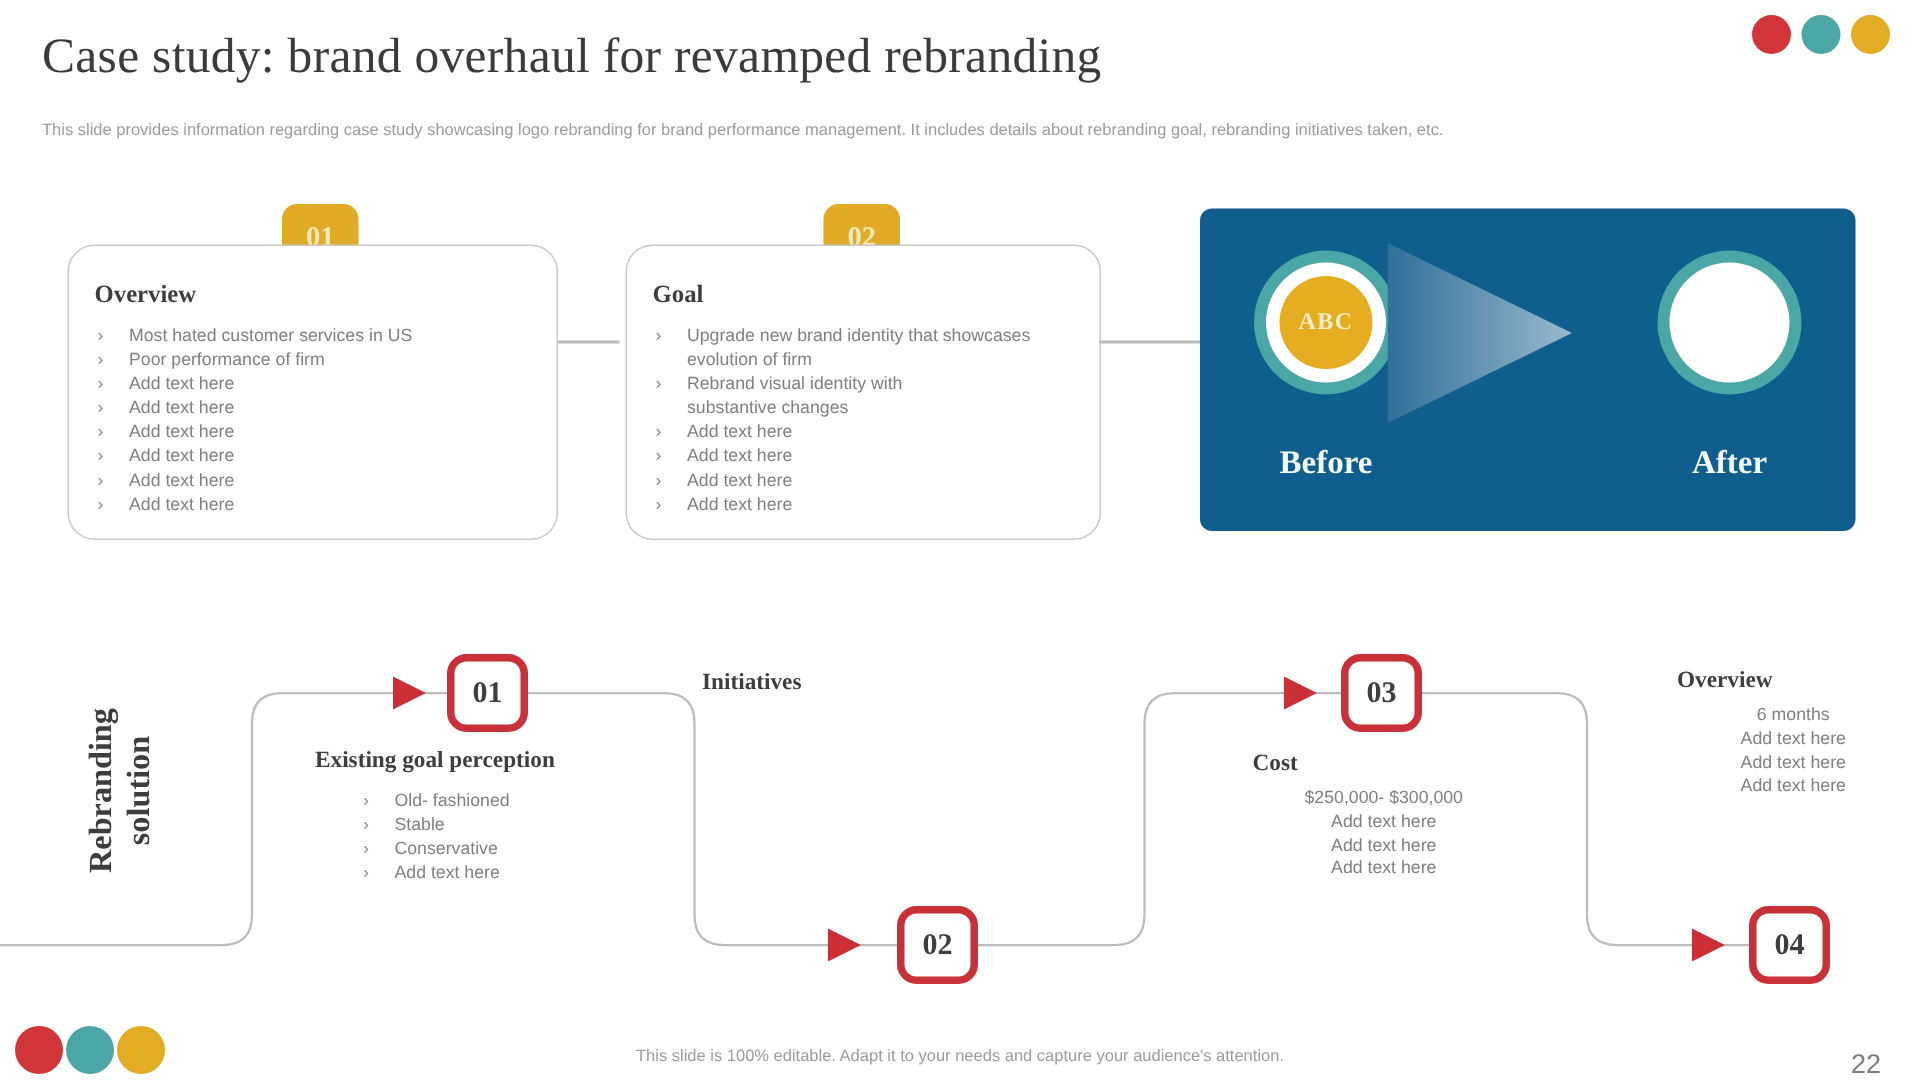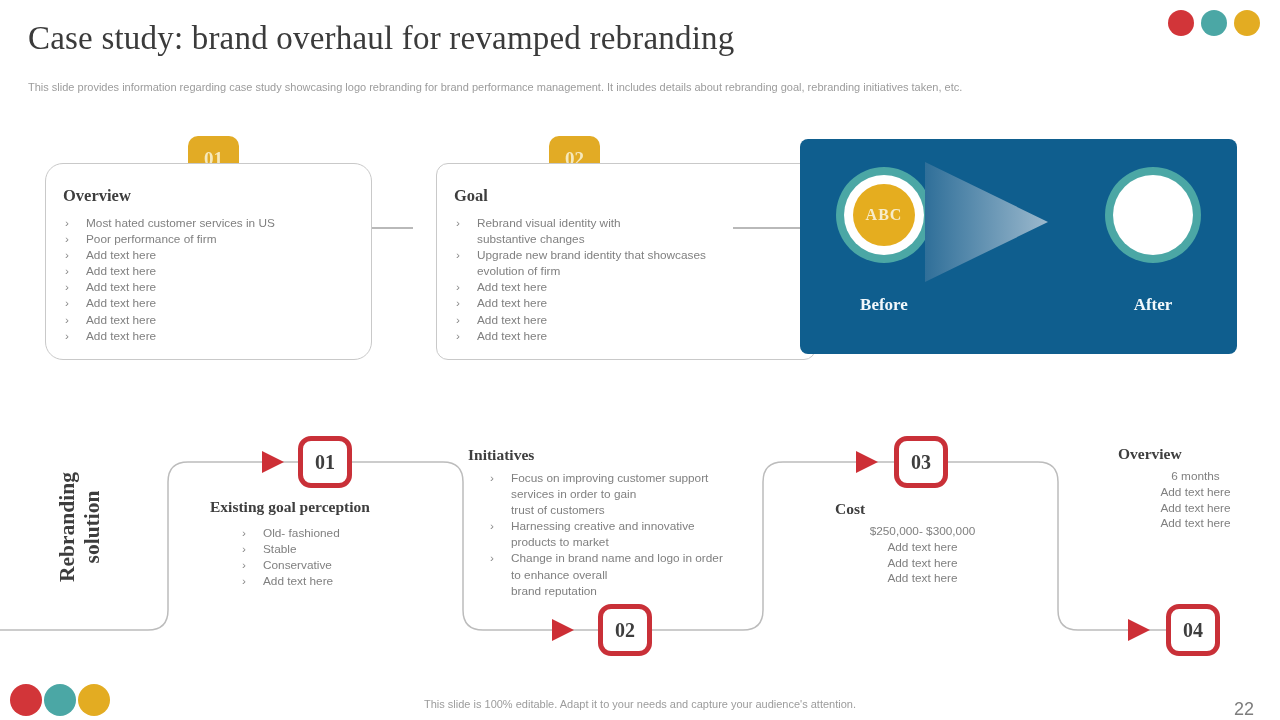--- a/index.html
+++ b/index.html
@@ -15,21 +15,21 @@
   .dot.red { background:#d23539; } .dot.teal { background:#4ba7a5; } .dot.yellow { background:#e3ac22; }
   .dots-top { position:absolute; left:1168px; top:10px; display:flex; gap:7px; }
   .dots-top .dot { width:26px; height:26px; }
   .dots-bottom { position:absolute; left:10px; top:684px; display:flex; gap:2px; }
   .dots-bottom .dot { width:32px; height:32px; }
 
   
   .card { position:absolute; top:163px; height:197px; border:1.6px solid #c9c9c9;
           border-radius:18px; background:#ffffff; box-sizing:border-box; }
   .card.overview { left:45px; width:327px; }
-  .card.goal { left:436px; width:380px;border-radius:12px; }
+  .card.goal { left:417px; width:317px; }
   .badge { position:absolute; top:136px; width:51px; height:46px; background:#e2ab25;
            border-radius:10px; color:#f6e9bd; font-family:"Liberation Serif", serif;
            font-weight:bold; font-size:19px; display:flex; align-items:center; justify-content:center; }
   .badge.b1 { left:188px; } .badge.b2 { left:549px; }
   .card-heading { font-family:"Liberation Serif", serif; font-weight:bold; font-size:16.5px;
                   color:#3e3e3e; margin:22px 0 0 17px; }
   .bullets { list-style:none; margin:9px 0 0 0; padding:0 0 0 17px; }
   .bullets li { position:relative; padding-left:23px; font-size:11.8px; color:#808080;
                 line-height:16.1px; white-space:pre-line; }
   .bullets li::before { content:"\203A"; position:absolute; left:2px; color:#8a8a8a; }
@@ -42,21 +42,21 @@
   .logo-circle { position:absolute; width:96px; height:96px; border-radius:50%;
                  background:#4ba7a5; top:28px; }
   .logo-circle .white-ring { position:absolute; inset:8px; background:#ffffff; border-radius:50%; }
   .logo-circle .inner { position:absolute; inset:17px; background:#e5ad1f; border-radius:50%;
                         display:flex; align-items:center; justify-content:center; }
   .before-circle { left:36px; } .after-circle { left:305px; }
   .logo-text { font-weight:bold; }
   .logo-text.serif { font-family:"Liberation Serif", serif; font-size:16px; letter-spacing:1px; color:#f7ecc9; }
   .logo-text.sans { font-family:"Liberation Sans", sans-serif; font-size:15.5px; letter-spacing:1px; color:#fcf6e4; }
   .ba-label { position:absolute; top:156px; width:96px; text-align:center;
-              font-family:"Liberation Serif", serif; font-weight:bold; font-size:17px; color:#f2f8fb; }
+              font-family:"Liberation Serif", serif; font-weight:bold; font-size:22px; color:#f2f8fb; }
   .before-label { left:36px; } .after-label { left:305px; }
   .panel-arrow { position:absolute; left:125px; top:23px; }
 
   
   .flow-svg { position:absolute; left:0; top:0; width:1280px; height:720px; }
   .step-box { position:absolute; width:44px; height:42px; background:#ffffff;
               border:5px solid #c93038; border-radius:13px; display:flex; align-items:center;
               justify-content:center; font-family:"Liberation Serif", serif; font-weight:bold;
               font-size:20px; color:#3e3e3e; }
   .s1 { left:298px; top:436px; } .s2 { left:598px; top:604px; }
@@ -107,24 +107,24 @@
         <li>Add text here</li>
         <li>Add text here</li>
       </ul>
   </div>
   <div class="connector c1"></div>
 
   <div class="badge b2">02</div>
   <div class="card goal">
     <div class="card-heading">Goal</div>
     <ul class="bullets">
+        <li>Upgrade new brand identity that showcases
+evolution of firm</li>
         <li>Rebrand visual identity with
 substantive changes</li>
-        <li>Upgrade new brand identity that showcases
-evolution of firm</li>
         <li>Add text here</li>
         <li>Add text here</li>
         <li>Add text here</li>
         <li>Add text here</li>
       </ul>
   </div>
   <div class="connector c2"></div>
 
   <div class="panel">
     <div class="logo-circle before-circle">
@@ -167,30 +167,20 @@
     <ul class="bullets">
         <li>Old- fashioned</li>
         <li>Stable</li>
         <li>Conservative</li>
         <li>Add text here</li>
       </ul>
   </div>
 
   <div class="step-block block-2">
     <div class="step-heading">Initiatives</div>
-    <ul class="bullets">
-        <li>Focus on improving customer support
-services in order to gain
-trust of customers</li>
-        <li>Harnessing creative and innovative
-products to market</li>
-        <li>Change in brand name and logo in order
-to enhance overall
-brand reputation</li>
-      </ul>
   </div>
 
   <div class="step-block block-3">
     <div class="step-heading">Cost</div>
     <div class="lines">
         <div>$250,000- $300,000</div>
         <div>Add text here</div>
         <div>Add text here</div>
         <div>Add text here</div>
       </div>

